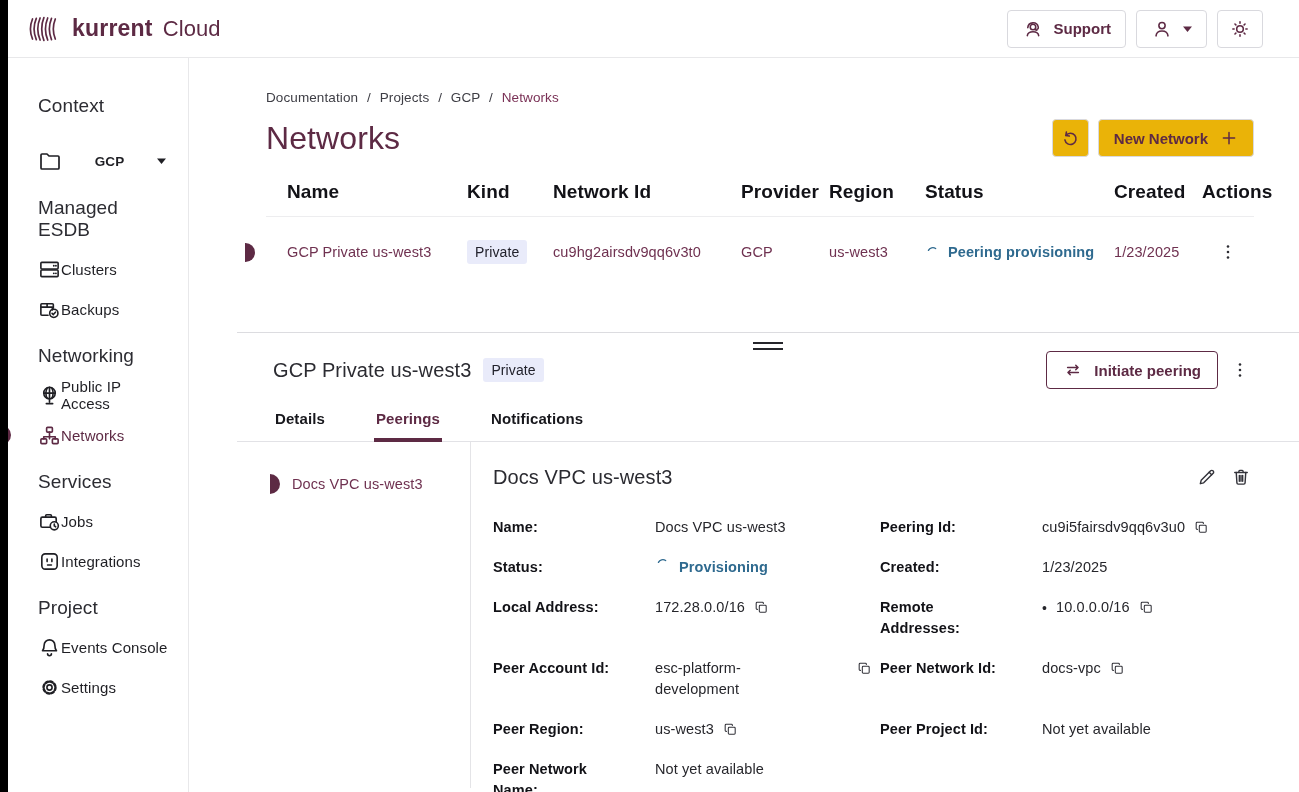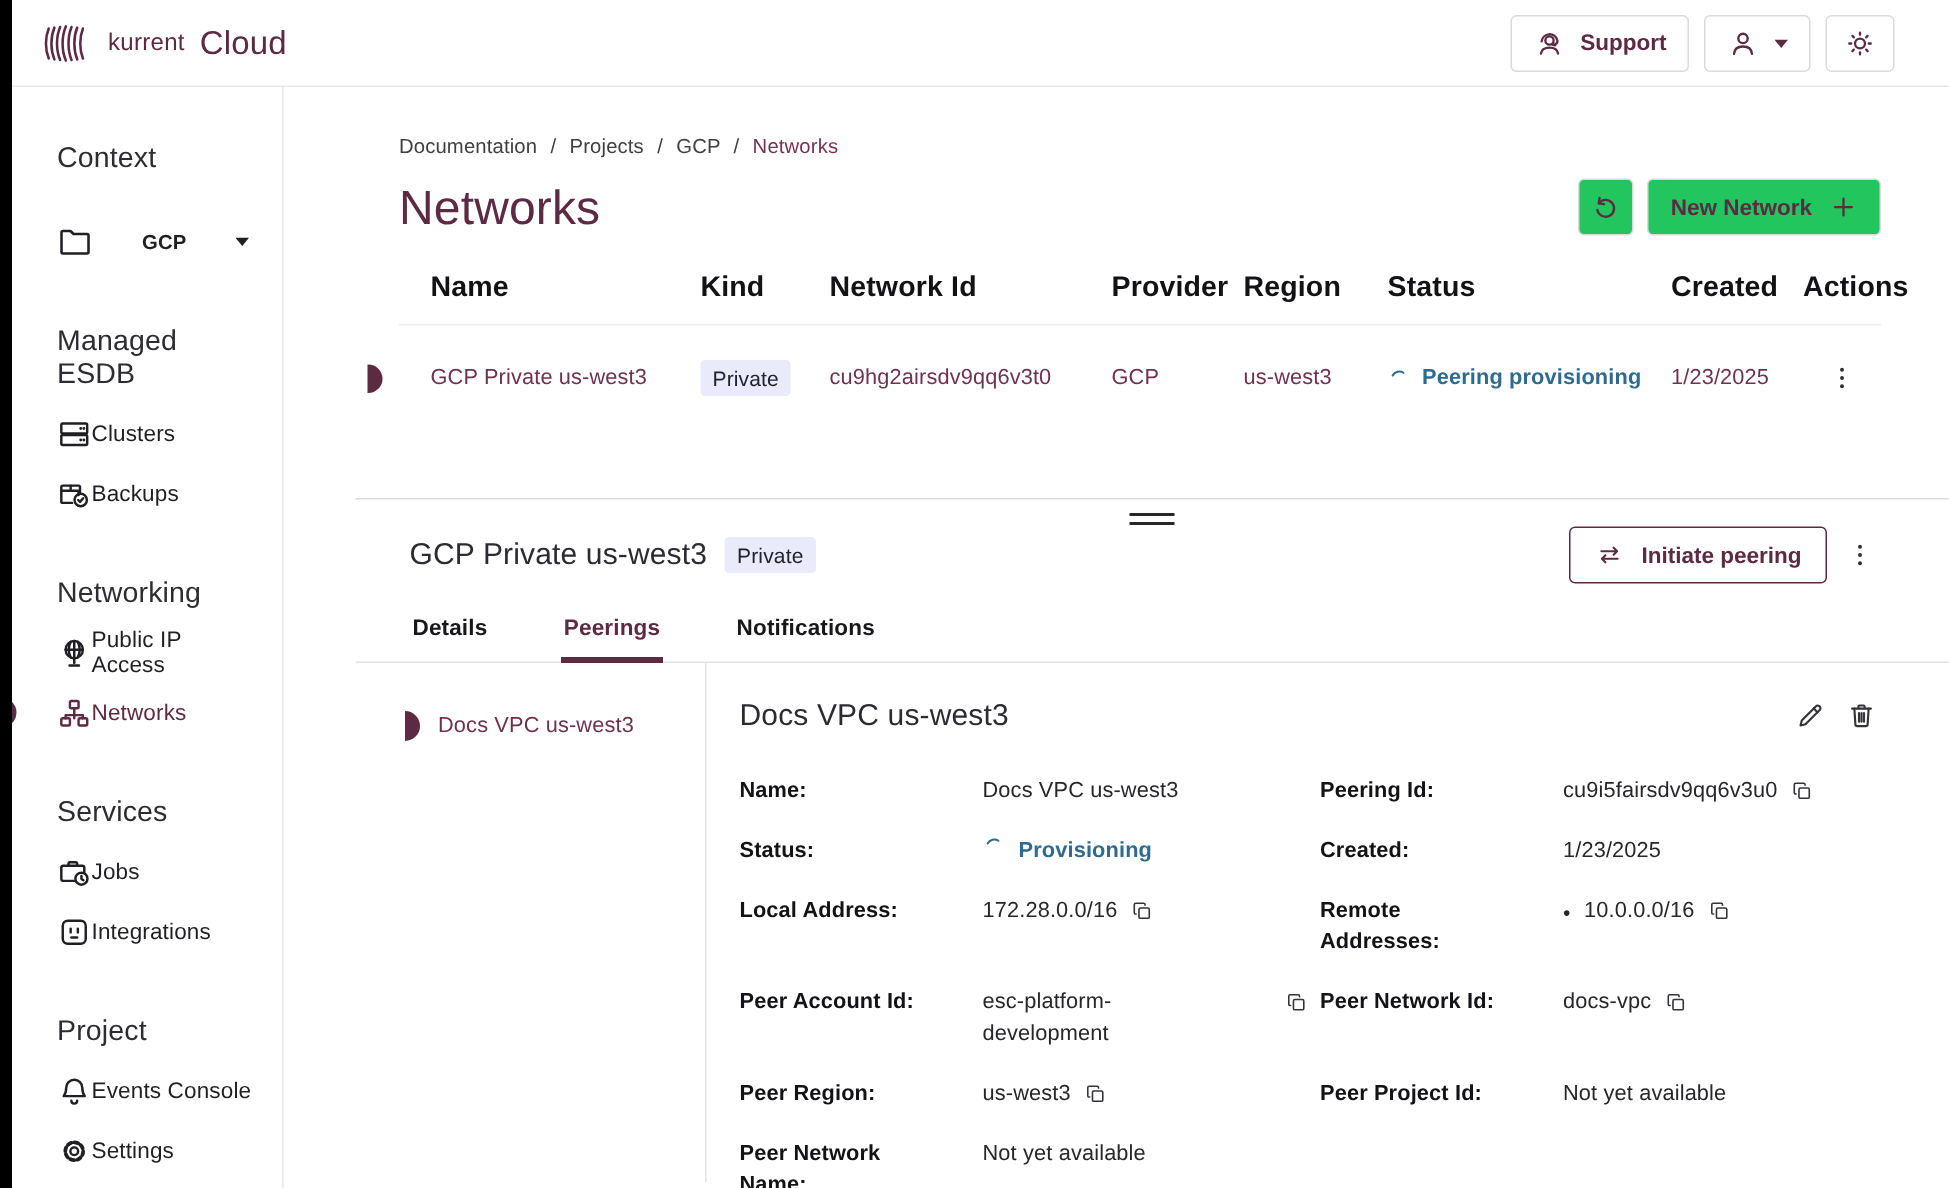--- a/index.html
+++ b/index.html
@@ -6,35 +6,35 @@
   html,body { width:1299px; height:792px; overflow:hidden; background:#fff;
     font-family:"Liberation Sans", sans-serif; color:#26262b; letter-spacing:.1px; }
 
   .edge-strip { position:absolute; left:0; top:0; bottom:0; width:8px; background:#000; z-index:5; }
 
   
   .header { position:absolute; left:8px; top:0; right:0; height:58px; background:#fff;
     border-bottom:1px solid #e8e8ea; display:flex; align-items:center; padding:0 36px 0 20px; z-index:4; }
   .logo { display:flex; align-items:center; gap:8px; color:#5d2a44; cursor:pointer; }
   .logo .mark { width:36px; height:30px; }
-  .logo .word { font-size:16px; font-weight:400; letter-spacing:.2px; }
+  .logo .word { font-size:23px; font-weight:700; letter-spacing:.2px; }
   .logo .suffix { font-size:22px; font-weight:300; margin-left:2px; }
   .header .spacer { flex:1; }
   .hbtn { display:flex; align-items:center; justify-content:center; gap:10px; height:38px;
     border:1px solid #d9d9de; border-radius:4px; background:#fff; color:#5d2a44;
     font-size:15px; font-weight:600; padding:0 14px; cursor:pointer; }
   .hbtn + .hbtn { margin-left:10px; }
   .hbtn.square { width:46px; padding:0; }
   .ic { display:inline-block; vertical-align:middle; stroke:currentColor; fill:none;
     stroke-width:1.7; stroke-linecap:round; stroke-linejoin:round; }
 
   
   .sidebar { position:absolute; left:8px; top:58px; bottom:0; width:181px; background:#fff;
     border-right:1px solid #e8e8ea; padding:0 16px 0 30px; z-index:3; }
-  .side-heading { font-size:19px; color:#2c2c32; font-weight:400; margin-top:36px; }
+  .side-heading { font-size:19px; color:#2c2c32; font-weight:400; margin-top:16px; }
   .side-heading.first { margin-top:37px; }
   .context-row { display:flex; align-items:center; margin-top:24px; height:40px; cursor:pointer; }
   .context-row .fold { width:24px; height:24px; color:#1f1f24; }
   .context-row .ctx-label { flex:1; text-align:center; font-size:13.5px; font-weight:700; color:#1f1f24; }
   .context-row .caret { width:9px; height:6px; margin-right:6px; }
   .side-item { display:flex; align-items:center; height:40px; color:#1f1f24;
     font-size:15px; cursor:pointer; position:relative; }
   .side-item .ic { width:23px; height:23px; flex:none; }
   .side-group { margin-top:8px; }
   .side-item.active { color:#5d2a44; }
@@ -45,21 +45,21 @@
   .main { position:absolute; left:237px; top:58px; right:0; bottom:0; background:#fff; }
   .top-section { height:274px; padding:0 45px 0 29px; }
   .breadcrumb { padding-top:32px; font-size:13.5px; color:#3e3e45; }
   .breadcrumb .crumb { cursor:pointer; }
   .breadcrumb .sep { margin:0 5px; color:#3e3e45; }
   .breadcrumb .current { color:#7a3156; }
   .title-row { display:flex; align-items:center; margin-top:14px; }
   .page-title { font-size:32px; font-weight:400; color:#5d2a44; }
   .title-row .spacer { flex:1; }
   .tbtn { display:flex; align-items:center; justify-content:center; gap:12px; height:38px;
-    border:1px solid #d9d9de; border-radius:4px; background:#22c55e; color:#5d2a44;
+    border:1px solid #d9d9de; border-radius:4px; background:#eab308; color:#5d2a44;
     font-size:15px; font-weight:600; padding:0 15px; cursor:pointer; }
   .tbtn.square { width:37px; padding:0; margin-right:9px; }
 
   .net-table { margin-top:24px; }
   .tgrid { display:grid; grid-template-columns:21px 180px 86px 188px 88px 96px 189px 88px 1fr;
     align-items:center; }
   .thead { border-bottom:1px solid #ededef; padding-bottom:13px; }
   .th { font-size:19px; font-weight:700; color:#121217; }
   .th.actions { text-align:center; }
   .trow { padding-top:21px; font-size:14.5px; color:#6f3150; }

